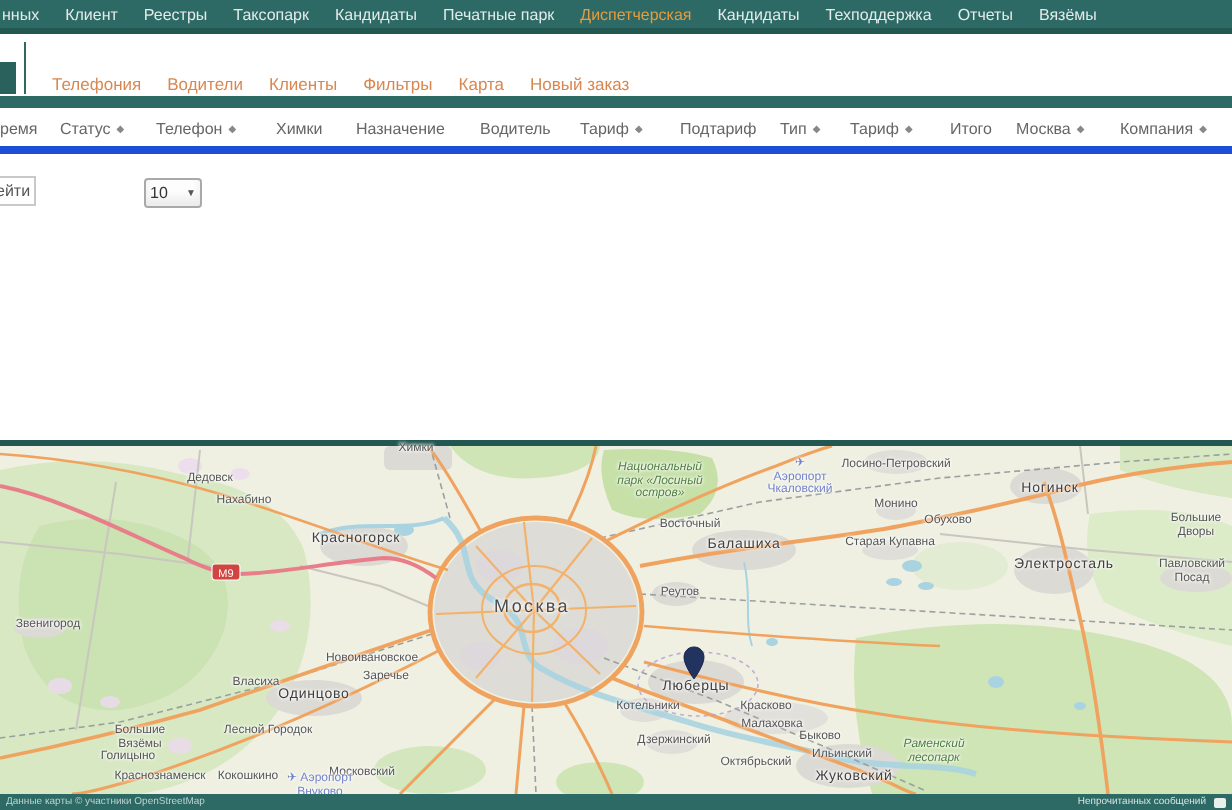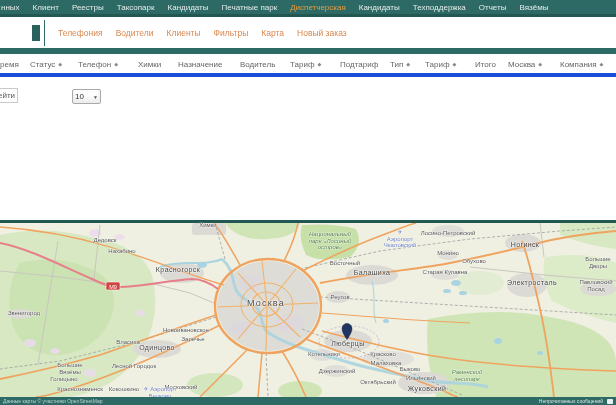--- a/index.html
+++ b/index.html
@@ -5,22 +5,22 @@
   html,body{margin:0;padding:0;background:#fff;}
   .screen{position:relative;width:616px;height:405px;overflow:hidden;background:#fff;
           font-family:"Liberation Sans",sans-serif;}
   
   .topnav{position:absolute;top:0;left:0;right:0;height:14px;background:#2d6a66;
           border-bottom:3px solid #235752;display:flex;align-items:center;gap:13px;
           padding-left:1px;font-size:8px;color:#e3ebe9;white-space:nowrap;}
   .tn{cursor:pointer;}
   .tn.active{color:#e89b3c;}
   
-  .subnav{position:absolute;top:19px;left:0;height:28px;display:flex;align-items:center;
-          font-size:8.5px;white-space:nowrap;padding-left:32px;}
+  .subnav{position:absolute;top:19px;left:0;height:28px;display:flex;align-items:flex-end;
+          font-size:8.5px;white-space:nowrap;}
   .logo{width:8px;height:16px;background:#2a615d;display:inline-block;}
   .vdiv{width:1px;height:26px;background:#2d6a66;margin-left:4px;display:inline-block;}
   .sn{color:#d9874f;cursor:pointer;margin-left:13px;}
   .tealbar{position:absolute;top:48px;left:0;right:0;height:6px;background:#2d6a66;}
   
   .thead{position:absolute;top:56px;left:0;right:0;height:17px;border-bottom:4px solid #1d4ed8;
          font-size:8px;color:#666;}
   .hc{position:absolute;top:4px;white-space:nowrap;}
   .hc i{font-style:normal;}
   .hc .sort{font-size:5px;color:#888;margin-left:3px;vertical-align:1px;cursor:pointer;}

